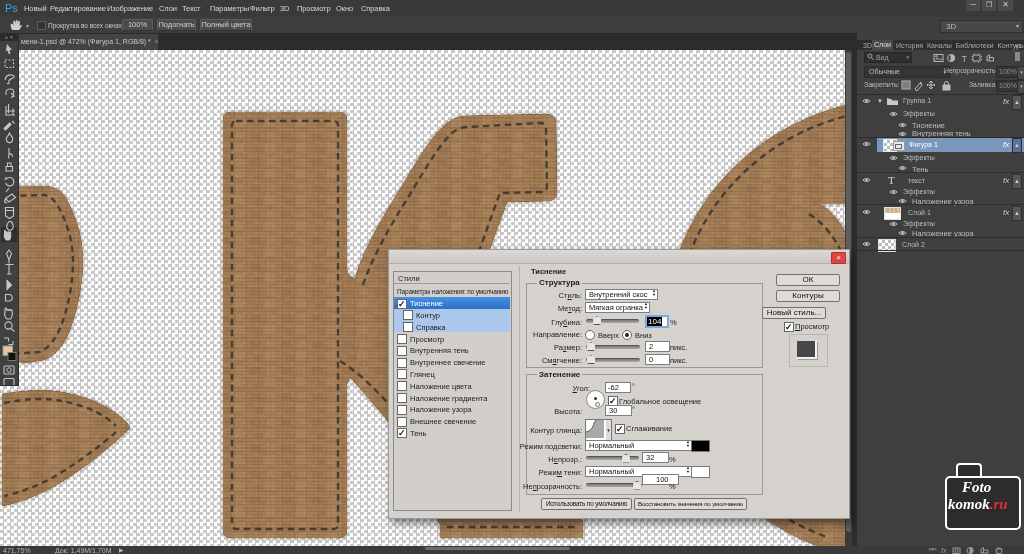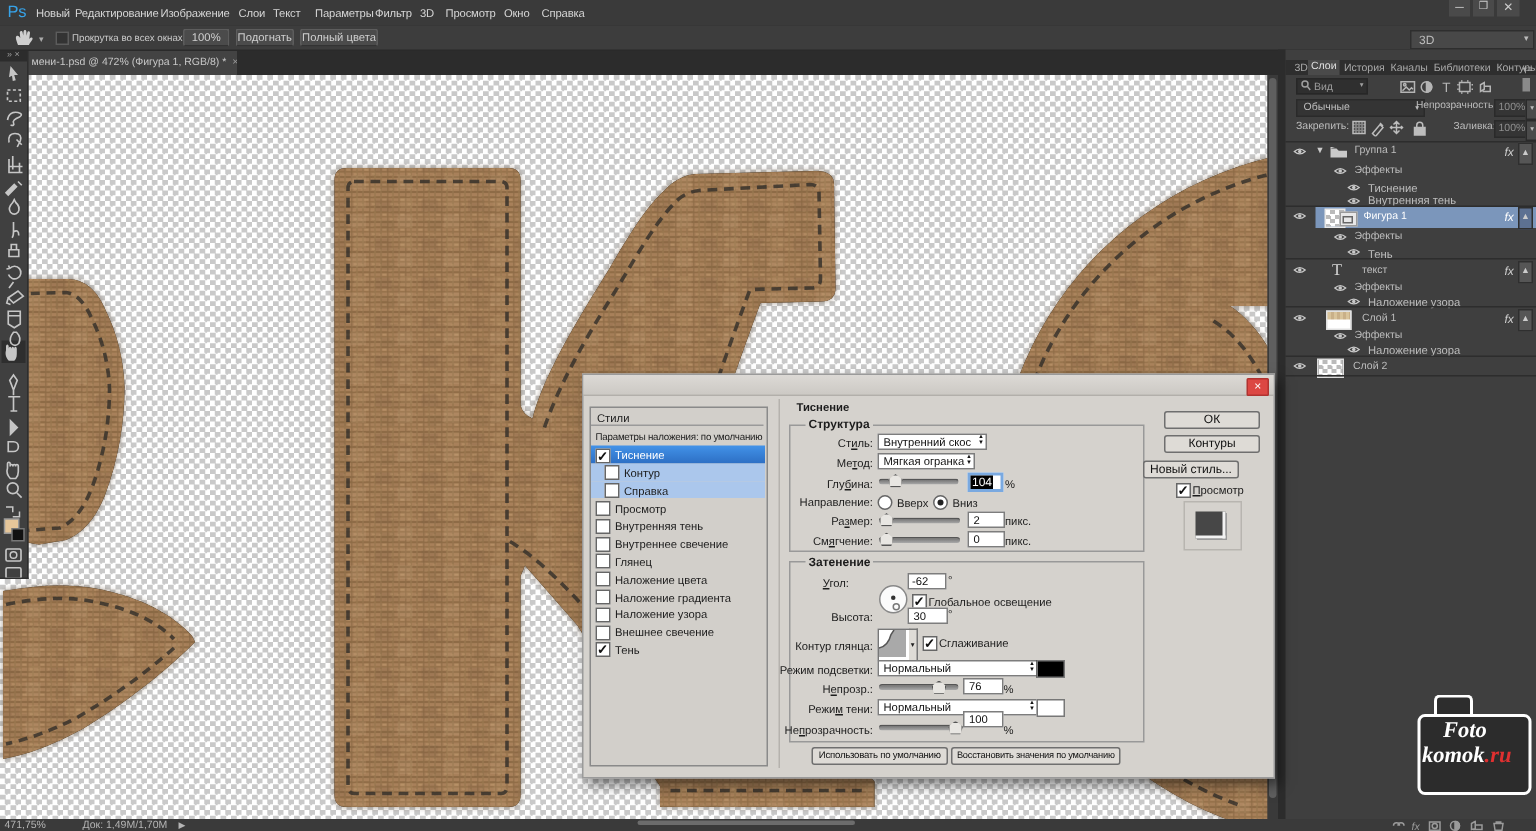--- a/index.html
+++ b/index.html
@@ -407,21 +407,21 @@
  <div class="sthumb" style="left:197px;top:92px"></div>
  <div class="inp" style="left:256px;top:90.5px;width:20px;height:9px;line-height:9px;padding-left:3px">2</div>
  <div class="lab" style="left:281px;top:93px">пикс.</div>
  <div class="rlab" style="left:93px;top:106px;width:100px">См<u>я</u>гчение:</div>
  <div class="slider" style="left:197px;top:107.5px;width:54px"></div>
  <div class="sthumb" style="left:197px;top:105px"></div>
  <div class="inp" style="left:256px;top:103.5px;width:20px;height:9px;line-height:9px;padding-left:3px">0</div>
  <div class="lab" style="left:281px;top:106px">пикс.</div>
  <div class="gbox" style="left:137px;top:124px;width:235px;height:119px"></div>
  <div class="glab" style="left:148px;top:119.5px">Затенение</div>
- <div class="rlab" style="left:77px;top:133.5px;width:100px"><u>У</u>гол:</div>
+ <div class="rlab" style="left:101px;top:133.5px;width:100px"><u>У</u>гол:</div>
  <div class="inp" style="left:216px;top:131.5px;width:22px;height:9px;line-height:9px;padding-left:2px">-62</div>
  <div class="lab" style="left:243px;top:132px">°</div>
  <div style="position:absolute;left:197px;top:140px;width:17px;height:17px;border-radius:50%;background:#fbfbfb;border:1px solid #888"></div>
  <div style="position:absolute;left:205px;top:147px;width:3px;height:3px;border-radius:50%;background:#333"></div>
  <div style="position:absolute;left:206px;top:152px;width:3px;height:3px;border-radius:50%;border:1px solid #777"></div>
  <div class="cb" style="left:219px;top:146px">✓</div>
  <div class="lab" style="left:230px;top:146.5px">Глобальное освещение</div>
  <div class="rlab" style="left:93px;top:156.5px;width:100px">Высота:</div>
  <div class="inp" style="left:216px;top:154.5px;width:22px;height:9px;line-height:9px;padding-left:3px">30</div>
  <div class="lab" style="left:243px;top:155px">°</div>
@@ -433,29 +433,29 @@
     </svg>
  <div style="position:absolute;left:217px;top:168.5px;width:5px;height:20px;background:#dedbd6;border:1px solid #777;border-left:none;font-size:5px;line-height:20px;text-align:center">▾</div>
  <div class="cb" style="left:226px;top:173.5px">✓</div>
  <div class="lab" style="left:237px;top:174px">Сглаживание</div>
  <div class="rlab" style="left:93px;top:191.5px;width:100px">Режим подсветки:</div>
  <div class="inp" style="left:196px;top:189.5px;width:102px;height:9px;line-height:9px;padding-left:3px">Нормальный<span style="position:absolute;right:1px;top:-1px;font-size:4px;line-height:4px">▲<br>▼</span></div>
  <div style="position:absolute;left:302px;top:189.5px;width:17px;height:10px;background:#000;border:1px solid #777"></div>
  <div class="rlab" style="left:93px;top:204.5px;width:100px">Н<u>е</u>прозр.:</div>
  <div class="slider" style="left:197px;top:206px;width:53px"></div>
  <div class="sthumb" style="left:232px;top:203.5px"></div>
- <div class="inp" style="left:253px;top:202px;width:22px;height:9px;line-height:9px;padding-left:3px">76</div>
+ <div class="inp" style="left:253px;top:202px;width:22px;height:9px;line-height:9px;padding-left:3px">32</div>
  <div class="lab" style="left:280px;top:204.5px">%</div>
  <div class="rlab" style="left:93px;top:218px;width:100px">Режи<u>м</u> тени:</div>
  <div class="inp" style="left:196px;top:216px;width:102px;height:9px;line-height:9px;padding-left:3px">Нормальный<span style="position:absolute;right:1px;top:-1px;font-size:4px;line-height:4px">▲<br>▼</span></div>
  <div style="position:absolute;left:302px;top:216px;width:17px;height:10px;background:#fff;border:1px solid #777"></div>
  <div class="rlab" style="left:93px;top:231.5px;width:100px">Не<u>п</u>розрачность:</div>
  <div class="slider" style="left:197px;top:233px;width:55px"></div>
  <div class="sthumb" style="left:243px;top:230.5px"></div>
- <div class="inp" style="left:253px;top:224px;width:22px;height:9px;line-height:9px;padding-left:3px">100</div>
+ <div class="inp" style="left:253px;top:224px;width:22px;height:9px;line-height:9px;padding-left:13px">100</div>
  <div class="lab" style="left:280px;top:231.5px">%</div>
  <div class="btn" style="left:152px;top:248px;width:89px;height:10px;line-height:10px;font-size:6.4px;letter-spacing:-.15px">Использовать по умолчанию</div>
  <div class="btn" style="left:245px;top:248px;width:111px;height:10px;line-height:10px;font-size:6.2px;letter-spacing:-.15px">Восстановить значения по умолчанию</div>
 
  <div class="btn" style="left:387px;top:23.5px;width:62px;height:10px;line-height:10px">ОК</div>
  <div class="btn" style="left:387px;top:40px;width:62px;height:10px;line-height:10px">Контуры</div>
  <div class="btn" style="left:373px;top:56.5px;width:62px;height:10px;line-height:10px">Новый стиль...</div>
  <div class="cb" style="left:395px;top:71.5px">✓</div>
  <div class="lab" style="left:406px;top:72px"><u>П</u>росмотр</div>
  <div style="position:absolute;left:400px;top:83.5px;width:37px;height:31px;border:1px solid #b8b5b0"></div>

